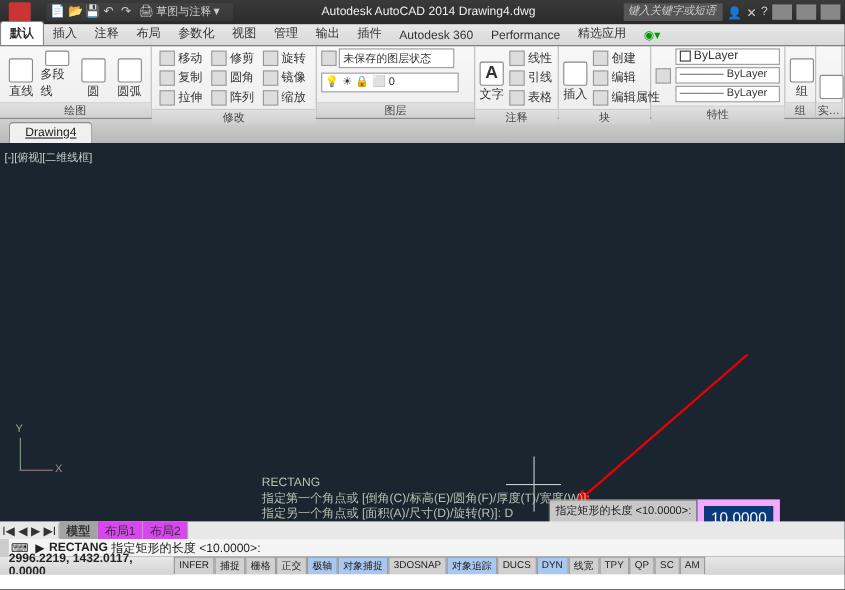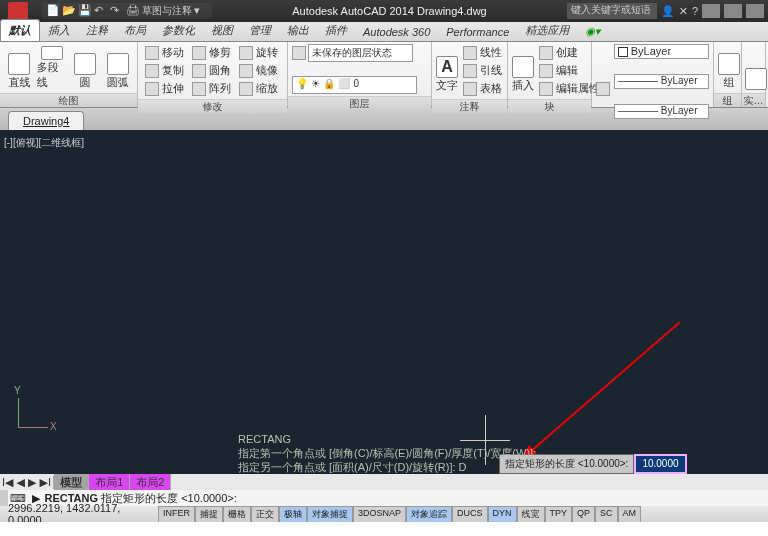--- a/index.html
+++ b/index.html
@@ -5,56 +5,56 @@
 * { margin: 0; padding: 0; box-sizing: border-box; font-family: "Microsoft YaHei", SimSun, Arial, sans-serif; font-size: 11px; }
 body { background: #333; width: 768px; height: 536px; overflow: hidden; position: relative; }
 
 
 .titlebar { height: 22px; background: linear-gradient(#3a3a3a,#2a2a2a); display: flex; align-items: center; color: #ccc; }
 .titlebar .left { display: flex; align-items: center; padding-left: 4px; gap: 4px; }
 .titlebar .qat { display: flex; gap: 2px; align-items: center; background: rgba(255,255,255,0.05); padding: 1px 4px; border-radius: 2px; margin-left: 6px; }
 .titlebar .qat span { width: 14px; height: 14px; display: inline-block; }
 .titlebar .center { flex: 1; text-align: center; font-size: 11px; color: #eee; }
 .titlebar .right { display: flex; align-items: center; gap: 4px; padding-right: 4px; }
-.titlebar .search { width: 90px; height: 16px; background: #555; color: #ccc; font-size: 10px; padding: 0 4px; }
+.titlebar .search { width: 90px; height: 16px; background: #555; color: #ccc; font-size: 10px; padding: 0 4px; font-style: italic; }
 .win-btn { width: 18px; height: 14px; background: #888; display: inline-block; }
 
 
 .ribbon-tabs { height: 20px; background: linear-gradient(#e8e8e8,#d8d8d8); display: flex; align-items: flex-end; border-bottom: 1px solid #888; }
-.ribbon-tab { padding: 3px 8px; font-size: 11px; color: #333; cursor: pointer; font-style: italic; }
+.ribbon-tab { padding: 3px 8px; font-size: 11px; color: #333; cursor: pointer; }
 .ribbon-tab.active { background: #fff; border: 1px solid #888; border-bottom: none; border-radius: 3px 3px 0 0; font-weight: bold; }
 .app-menu { width: 20px; height: 18px; background: #c33; margin: 1px 4px; border-radius: 2px; }
 
 
 .ribbon { height: 66px; background: linear-gradient(#f8f8f8,#ededed); display: flex; border-bottom: 1px solid #888; }
 .panel { border-right: 1px solid #bbb; display: flex; flex-direction: column; }
 .panel-body { flex: 1; display: flex; align-items: center; padding: 2px 4px; gap: 2px; }
 .panel-title { height: 14px; background: linear-gradient(#e0e0e0,#d0d0d0); text-align: center; font-size: 10px; color: #444; border-top: 1px solid #ccc; }
 .big-btn { width: 32px; height: 44px; display: flex; flex-direction: column; align-items: center; justify-content: flex-end; font-size: 10px; color: #333; }
 .big-btn .ico { width: 22px; height: 22px; border: 1px solid #888; border-radius: 2px; background: #fff; }
 .small-row { display: flex; flex-direction: column; gap: 1px; }
 .small-btn { display: flex; align-items: center; gap: 3px; font-size: 10px; color: #333; padding: 1px 3px; white-space: nowrap; }
 .small-btn .ico { width: 14px; height: 14px; background: #ddd; border: 1px solid #999; }
 .layer-combo { width: 105px; height: 18px; border: 1px solid #999; background: #fff; font-size: 10px; padding: 1px 3px; color: #333; }
-.prop-combo { width: 95px; height: 15px; border: 1px solid #999; background: #fff; font-size: 10px; padding: 0 3px; color: #333; margin-bottom: 14px; }
+.prop-combo { width: 95px; height: 15px; border: 1px solid #999; background: #fff; font-size: 10px; padding: 0 3px; color: #333; margin-bottom: 1px; }
 
 
 .dwg-tab-bar { height: 22px; background: linear-gradient(#d0d0d0,#b8b8b8); display: flex; align-items: flex-end; padding-left: 8px; }
 .dwg-tab { background: #f0f0f0; padding: 3px 14px; font-size: 11px; color: #222; border: 1px solid #888; border-bottom: none; border-radius: 4px 4px 0 0; text-decoration: underline; }
 
 
 .canvas { position: absolute; top: 130px; left: 0; right: 0; bottom: 46px; background: #1a2530; }
 .viewport-label { position: absolute; top: 6px; left: 4px; color: #ccc; font-size: 10px; }
 .crosshair-v { position: absolute; left: 485px; top: 285px; width: 1px; height: 50px; background: #ccc; }
 .crosshair-h { position: absolute; left: 460px; top: 310px; width: 50px; height: 1px; background: #ccc; }
 .arrow { position: absolute; left: 520px; top: 192px; }
 
 .dyn-input { position: absolute; left: 499px; top: 324px; display: flex; }
 .dyn-label { background: #c8c8c8; color: #222; font-size: 10px; padding: 2px 5px; border: 1px solid #666; }
-.dyn-field { background: #0a3a7a; color: #fff; font-size: 10px; padding: 2px 6px; border: 2px solid #f0abfc; }
+.dyn-field { background: #0a3a7a; color: #fff; font-size: 14px; padding: 2px 6px; border: 6px solid #f0abfc; }
 
 .ucs { position: absolute; left: 12px; bottom: 56px; }
 .ucs-y { position: absolute; width: 1px; height: 30px; background: #7a7; bottom: 6px; left: 6px; }
 .ucs-x { position: absolute; height: 1px; width: 30px; background: #a77; bottom: 6px; left: 6px; }
 .ucs-ylbl { position: absolute; color: #8a8; font-size: 10px; left: 2px; bottom: 38px; }
 .ucs-xlbl { position: absolute; color: #a88; font-size: 10px; left: 38px; bottom: 2px; }
 
 .cmd-history { position: absolute; left: 238px; bottom: 16px; color: #b8c0b0; font-size: 11px; font-family: SimSun, monospace; line-height: 14px; }
 
 .model-tabs { position: absolute; bottom: 0; left: 0; right: 0; height: 16px; background: #e8e8e8; display: flex; align-items: center; font-size: 10px; color: #333; }
@@ -63,21 +63,21 @@
 .model-tabs .mtab.active { background: #a3a3a3; font-weight: bold; }
 
 
 .cmdline { position: absolute; bottom: 30px; left: 0; right: 0; height: 16px; background: #f4f4f4; display: flex; align-items: center; font-size: 11px; font-family: SimSun, monospace; color: #222; }
 .cmdline .grip { width: 8px; background: #ccc; height: 100%; }
 .cmdline .cmd-icon { width: 20px; text-align: center; }
 .cmdline .cmd-arrow { padding: 0 4px; }
 
 
 .statusbar { position: absolute; bottom: 14px; left: 0; right: 0; height: 16px; background: linear-gradient(#e8e8e8,#d4d4d4); display: flex; align-items: center; font-size: 10px; color: #222; }
-.statusbar .coords { padding: 0 8px; width: 158px; }
+.statusbar .coords { padding: 0 8px; width: 158px; font-weight: bold; }
 .statusbar .toggles { display: flex; }
 .statusbar .tgl { padding: 1px 4px; border: 1px solid #999; background: #d0d0d0; font-size: 9px; }
 .statusbar .tgl.on { background: #a8c8f0; }
 
 .cutoff-bar { position: absolute; bottom: 0; left: 0; right: 0; height: 14px; background: #fff; }
 </style>
 </head>
 <body>
 
 <div class="titlebar">
@@ -187,21 +187,21 @@
         <div class="small-btn">
             <span class="ico"></span>
             <span>缩放</span>
           </div>
       </div>
     </div>
     <div class="panel-title">修改</div>
   </div>
 
   <div class="panel" style="width:144px">
-    <div class="panel-body" style="flex-direction:column;align-items:flex-start;gap:14px">
+    <div class="panel-body" style="flex-direction:column;align-items:flex-start;gap:4px">
       <div style="display:flex;gap:2px;align-items:center">
         <span class="ico" style="width:14px;height:14px;background:#ddd;border:1px solid #999;display:inline-block"></span>
         <div class="layer-combo">未保存的图层状态</div>
       </div>
       <div style="display:flex;gap:2px">
         <div class="layer-combo" style="width:125px">💡 ☀ 🔒 ⬜ 0</div>
       </div>
     </div>
     <div class="panel-title">图层</div>
   </div>

